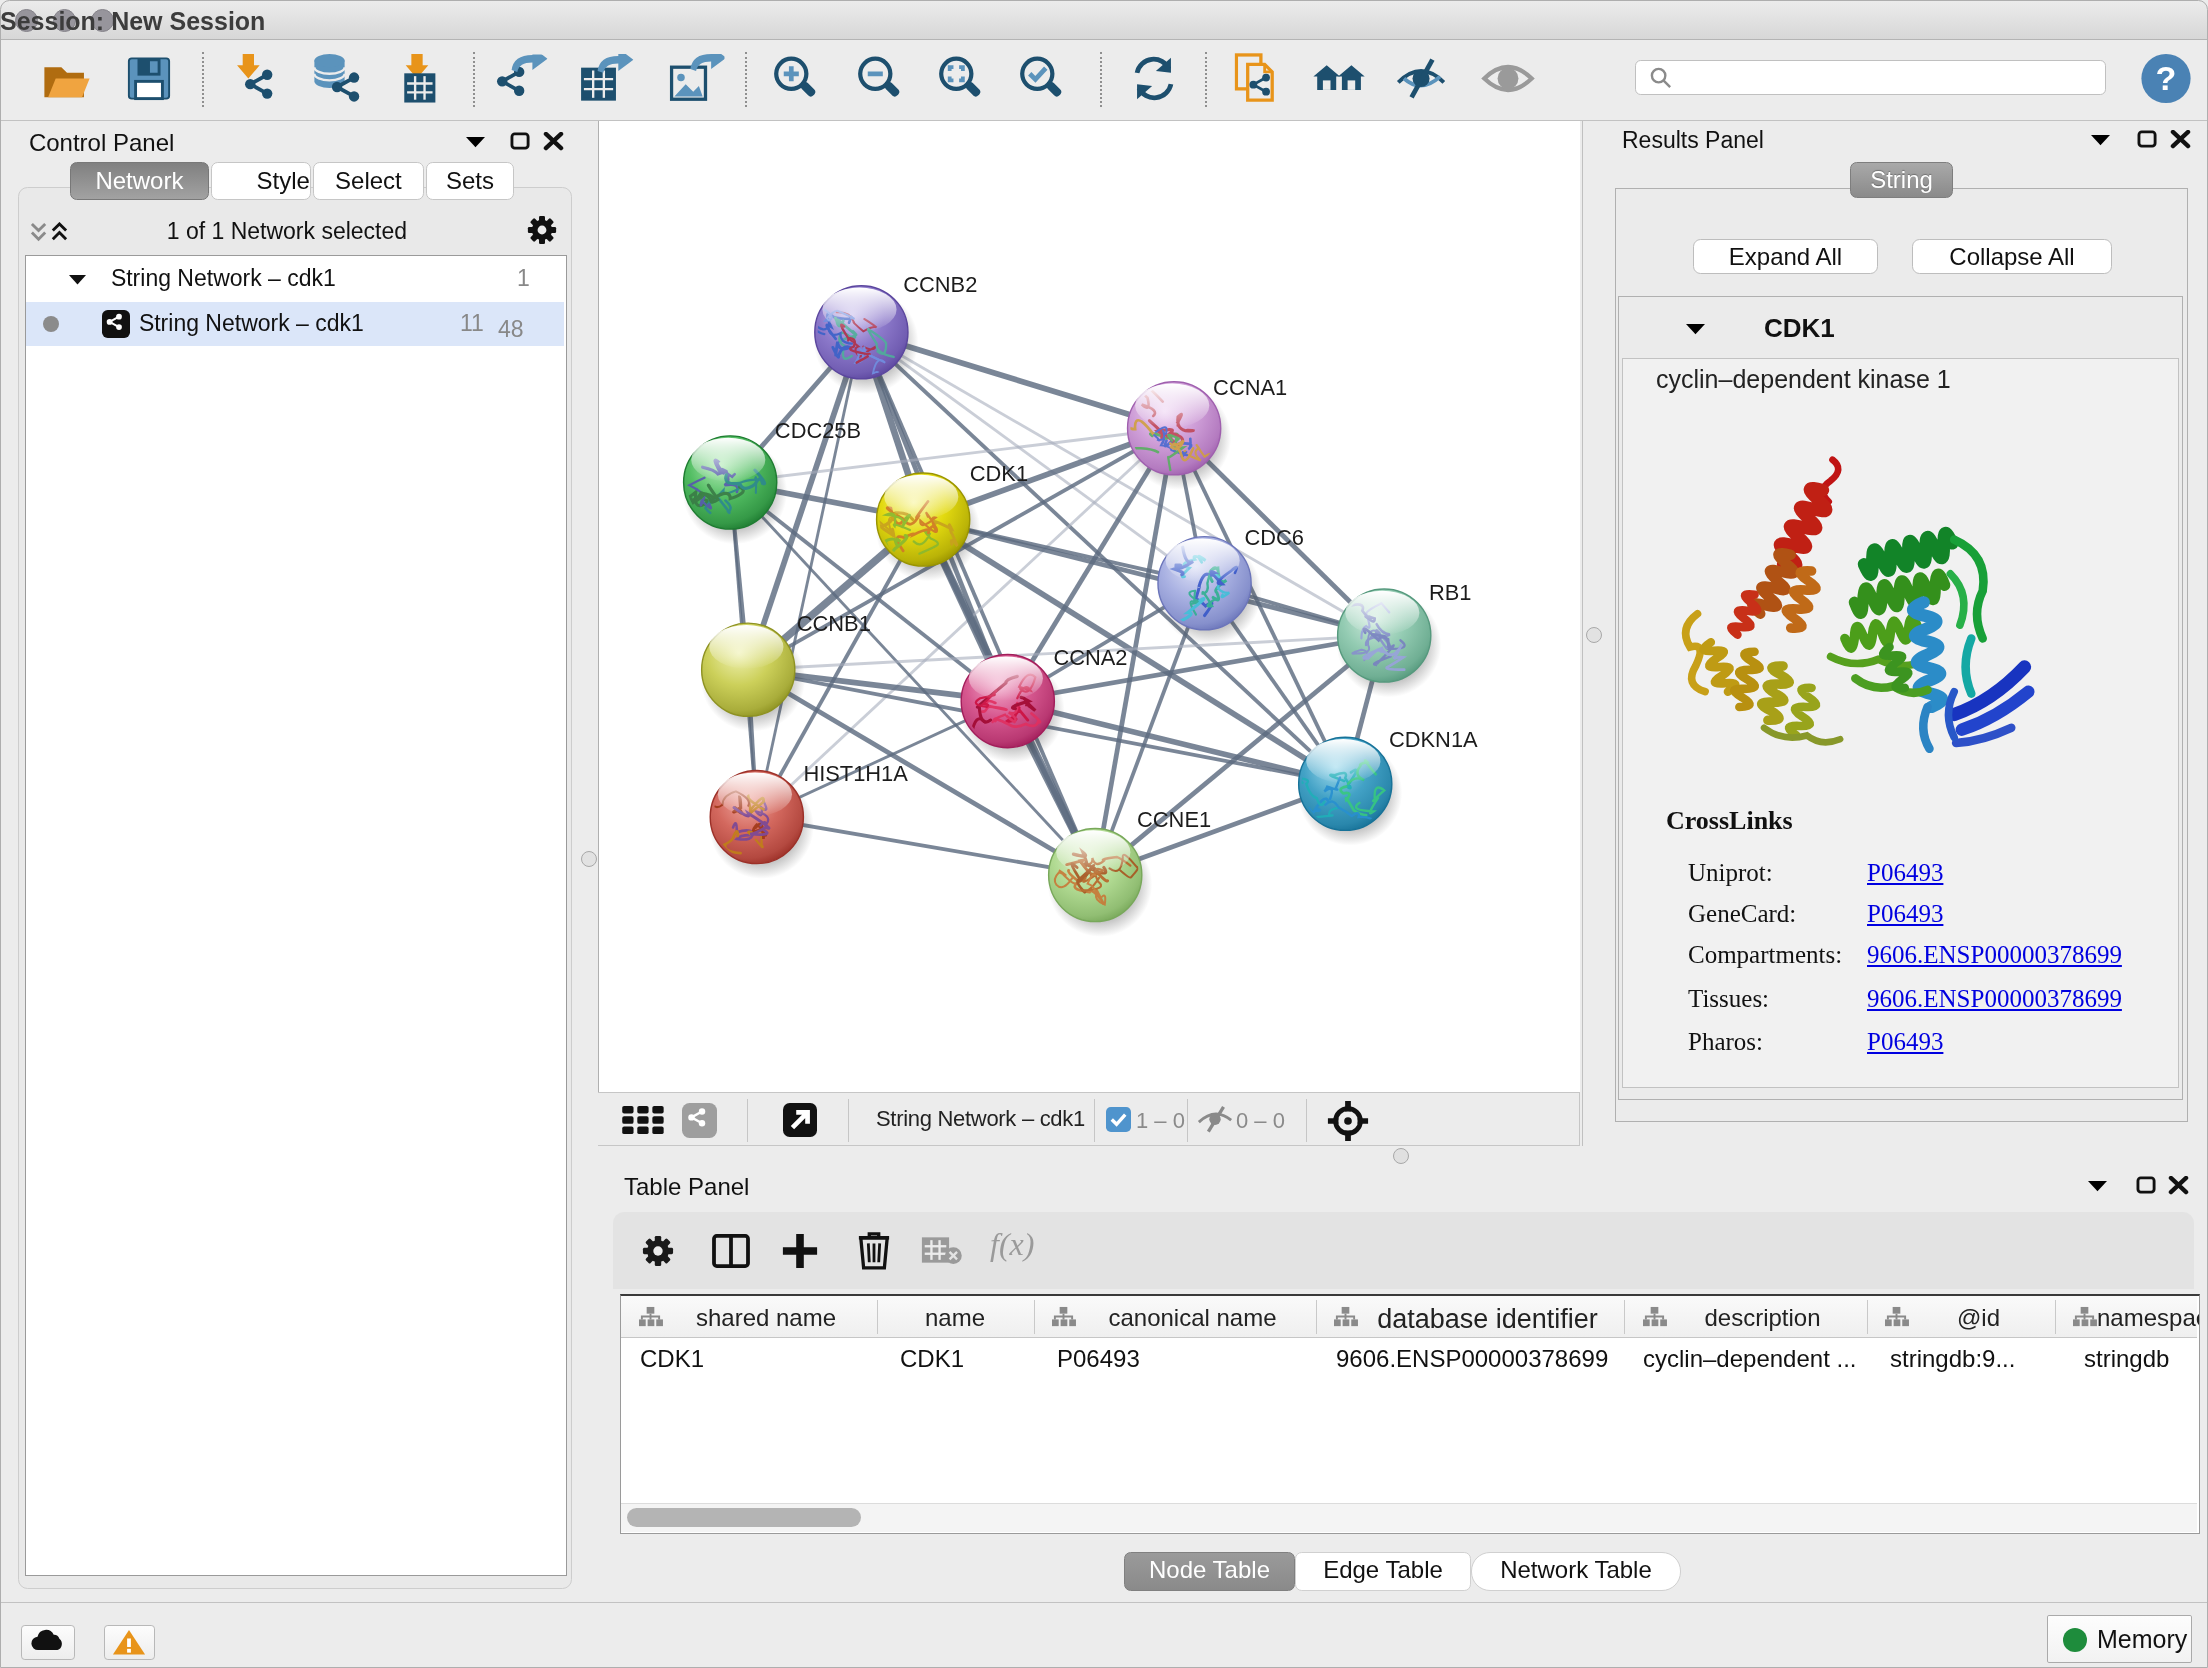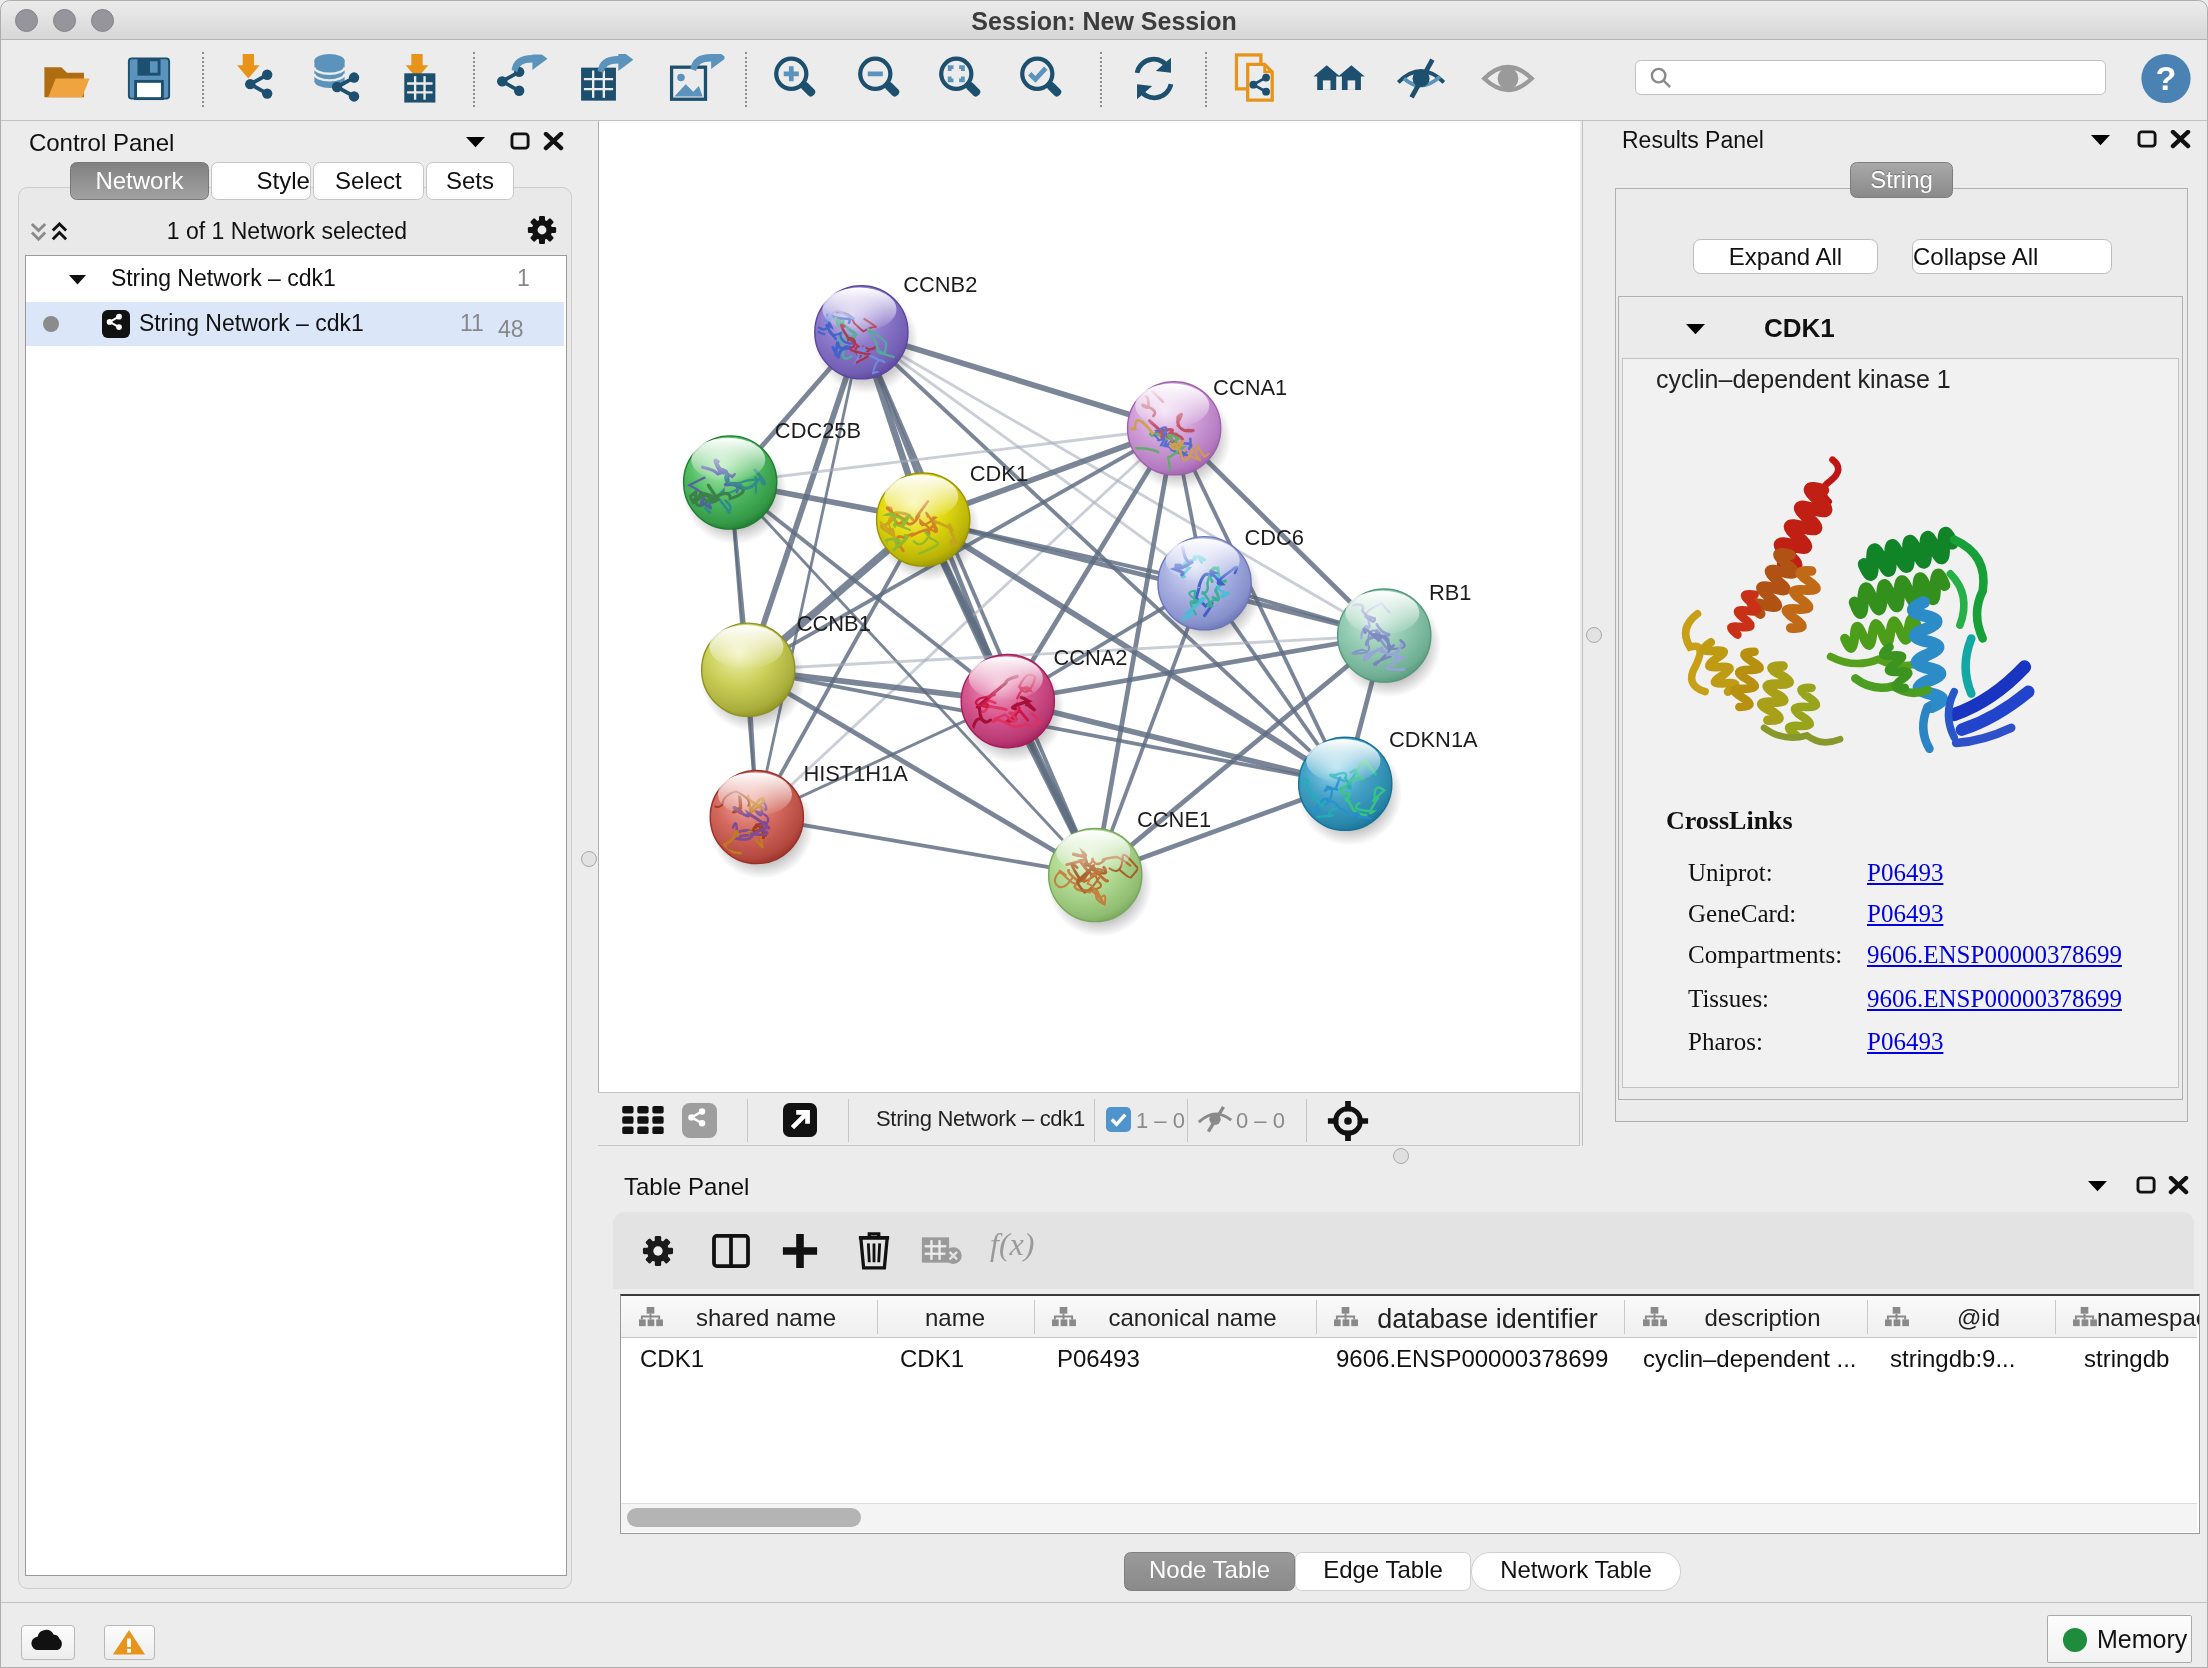--- a/index.html
+++ b/index.html
@@ -1,18 +1,18 @@
 <!DOCTYPE html>
 <html style="font-size:15px"><head><meta charset="utf-8"><style>*{margin:0;padding:0;box-sizing:border-box}body{width:2208px;height:1668px;font-family:"Liberation Sans",sans-serif;background:#ececec;position:relative;overflow:hidden}.abs{position:absolute}</style></head><body>
 <div class="abs" style="left:0;top:0;width:2208px;height:1668px;border:1px solid #aeaeae;border-radius:9.5px 9.5px 0 0;z-index:99;pointer-events:none"></div>
 <div class="abs" style="left:0;top:0;width:2208px;height:40px;background:linear-gradient(#ececec,#d7d7d7);border-bottom:1px solid #b4b4b4;border-radius:9.5px 9.5px 0 0">
     <div class="abs" style="left:15px;top:8.6px;width:23px;height:23px;border-radius:50%;background:#97959c;border:1px solid #85838a"></div>
     <div class="abs" style="left:53px;top:8.6px;width:23px;height:23px;border-radius:50%;background:#97959c;border:1px solid #85838a"></div>
     <div class="abs" style="left:91px;top:8.6px;width:23px;height:23px;border-radius:50%;background:#97959c;border:1px solid #85838a"></div>
-    <div class="abs" style="left:0;width:2208px;top:6.7px;text-align:center;font-size:25px;font-weight:600;color:#3c3c3c">Session: New Session</div>
+    <div class="abs" style="left:0;width:2208px;top:6.7px;text-align:left;font-size:25px;font-weight:600;color:#3c3c3c">Session: New Session</div>
   </div>
 <div class="abs" style="left:0;top:40px;width:2208px;height:81px;background:#ececec;border-bottom:1.9px solid #c2c2c2">
     <div style="position:absolute;left:67px;top:40px;transform:translate(-50%,-50%)"><svg width="49" height="46" viewBox="0 0 52 48" style="">
         <path d="M2 12 L20 12 L26 18 L44 18 L44 44 L2 44 Z" fill="#b06c10"></path>
         <path d="M6 44 L14 24 L50 24 L42 44 Z" fill="#f0a440"></path>
       </svg></div>
     <div style="position:absolute;left:149px;top:40px;transform:translate(-50%,-50%)"><svg width="46" height="46" viewBox="0 0 48 48" style="">
         <rect x="3" y="3" width="42" height="42" rx="3" fill="#5b93bc"></rect>
         <rect x="12" y="3" width="24" height="18" fill="#1d4f6e"></rect>
         <rect x="25" y="6" width="8" height="12" fill="#5b93bc"></rect>
@@ -584,21 +584,21 @@
       </svg></div>
     <div class="abs" style="left:530px;top:8.6px"><svg width="21" height="19" viewBox="0 0 22 20">
         <rect x="2" y="2" width="17" height="15" rx="3" fill="none" stroke="#111" stroke-width="3"></rect>
       </svg></div>
     <div class="abs" style="left:563px;top:8.6px"><svg width="21" height="19" viewBox="0 0 22 20">
         <path d="M3 2 L19 17 M19 2 L3 17" stroke="#111" stroke-width="4.5" stroke-linecap="round"></path>
       </svg></div>
     <div class="abs" style="left:7.6px;top:67px;width:573px;height:934px;background:#ebebeb;border:1.9px solid #b0b0b0"></div>
     <div class="abs" style="left:243px;top:41px;width:103px;height:36px;background:linear-gradient(#a9a9a9,#8a8a8a);border:1px solid #7e7e7e;border-radius:6.7px;color:#fff;font-size:24px;text-align:center;line-height:34px;text-shadow:0 -1px 1px rgba(0,0,0,0.3)">String</div>
     <div class="abs" style="left:86px;top:118px;width:185px;height:35px;background:#fff;border:1px solid #bdbdbd;border-radius:7.6px;font-size:24px;text-align:center;line-height:33px;color:#111">Expand All</div>
-    <div class="abs" style="left:305px;top:118px;width:200px;height:35px;background:#fff;border:1px solid #bdbdbd;border-radius:7.6px;font-size:24px;text-align:left;line-height:33px;color:#111">Collapse All</div>
+    <div class="abs" style="left:305px;top:118px;width:200px;height:35px;background:#fff;border:1px solid #bdbdbd;border-radius:7.6px;font-size:24px;text-align:center;line-height:33px;color:#111">Collapse All</div>
     <div class="abs" style="left:11.4px;top:175px;width:565px;height:804px;background:#ebebeb;border:1.9px solid #b0b0b0"></div>
     <div class="abs" style="left:78px;top:200px"><svg width="21" height="13.3" viewBox="0 0 22 14">
         <path d="M1 2 L21 2 L11 13 Z" fill="#000"></path>
       </svg></div>
     <div class="abs" style="left:157px;top:192px;font-size:26px;font-weight:bold;color:#111">CDK1</div>
     <div class="abs" style="left:15px;top:237px;width:557px;height:730px;background:#f1f1f1;border:1px solid #c2c2c2"></div>
     <div class="abs" style="left:49px;top:244px;font-size:25px;color:#222">cyclin–dependent kinase 1</div>
     <div class="abs" style="left:59px;top:685px;font-size:26px;font-weight:bold;color:#111;font-family:'Liberation Serif',serif">CrossLinks</div>
     <div class="abs" style="left:81px;top:738px;font-size:25px;color:#111;font-family:'Liberation Serif',serif">Uniprot:</div>
     <div class="abs" style="left:260px;top:738px;font-size:25px;color:#0000e0;text-decoration:underline;font-family:'Liberation Serif',serif">P06493</div>

